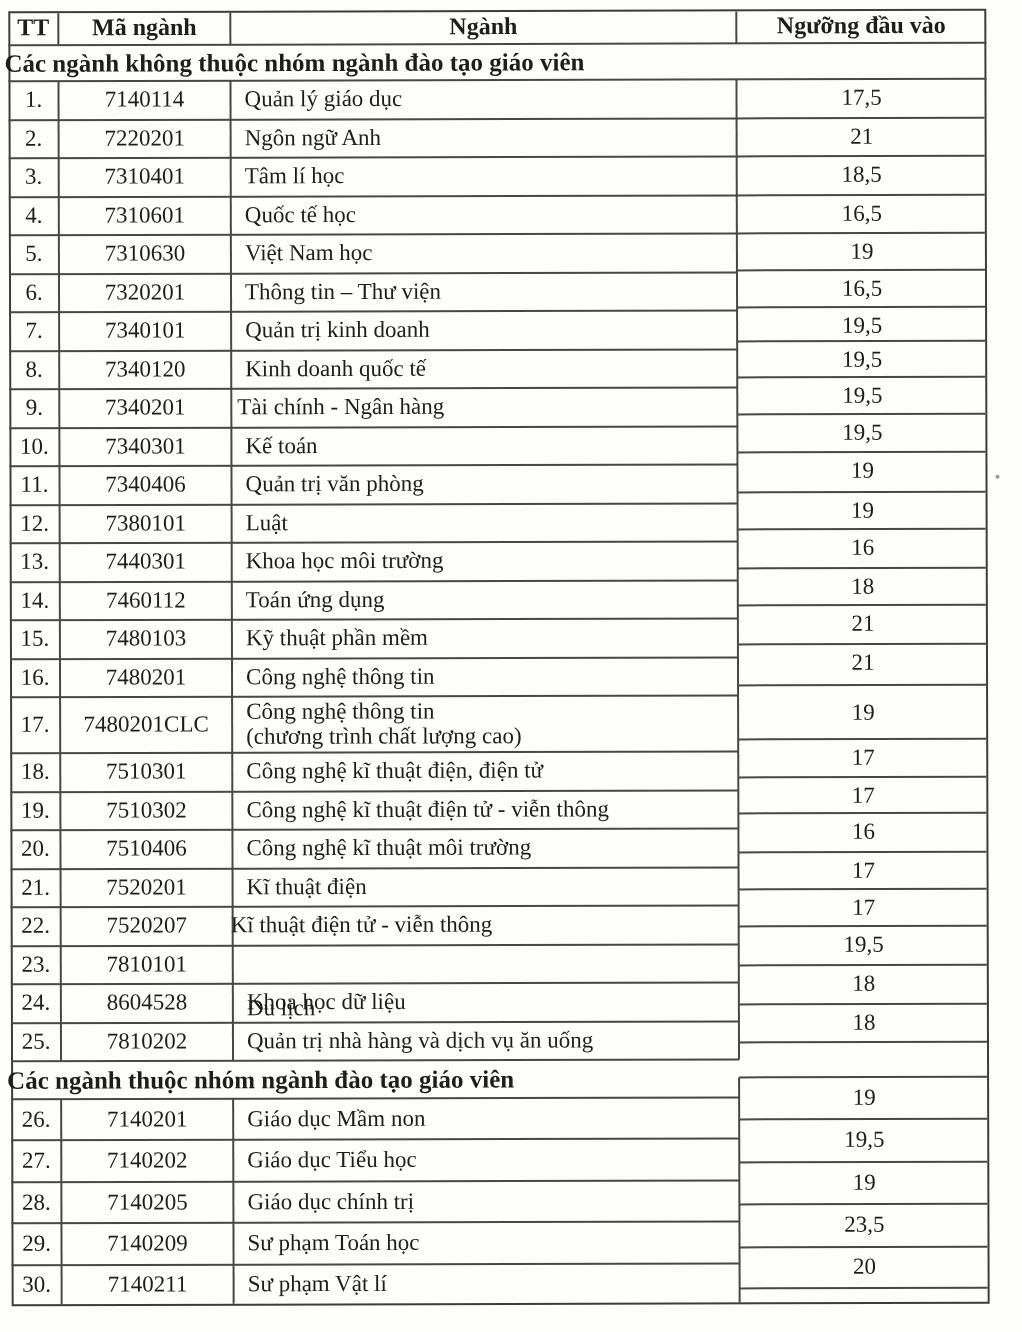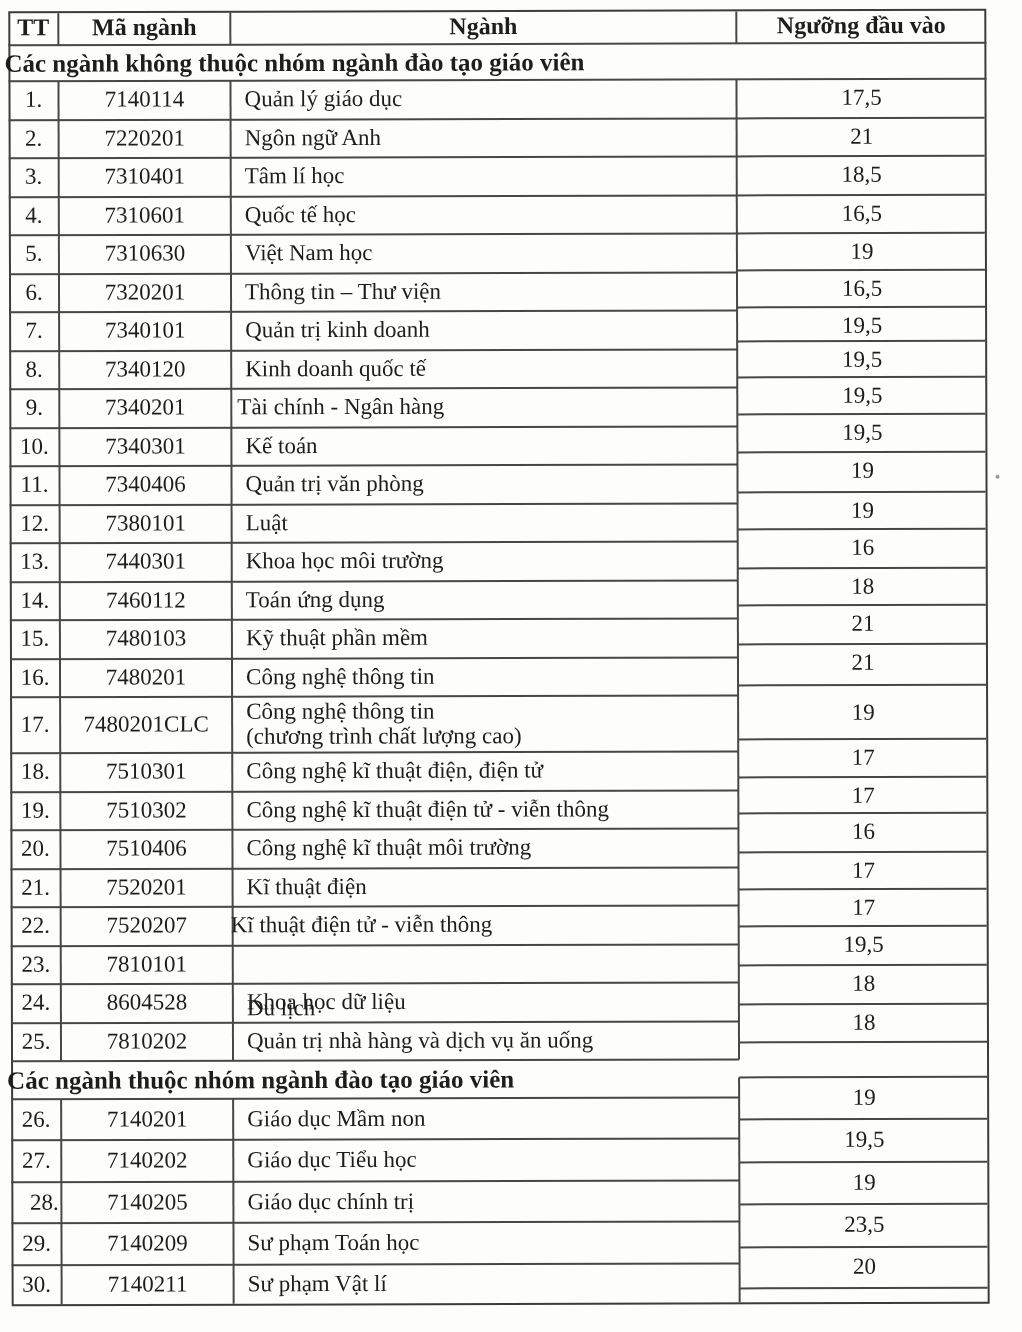--- a/index.html
+++ b/index.html
@@ -215,21 +215,21 @@
       <div class="cell midleft" style="left: 246px; top: 1040.75px;">Quản trị nhà hàng và dịch vụ ăn uống</div>
       <div class="cell ctr" style="left: 863px; top: 1023.75px;">18</div>
       <div class="cell ctr" style="left: 35px; top: 1118.7px;">26.</div>
       <div class="cell ctr" style="left: 146px; top: 1118.7px;">7140201</div>
       <div class="cell midleft" style="left: 246px; top: 1118.7px;">Giáo dục Mầm non</div>
       <div class="cell ctr" style="left: 863px; top: 1098.7px;">19</div>
       <div class="cell ctr" style="left: 35px; top: 1160.1px;">27.</div>
       <div class="cell ctr" style="left: 146px; top: 1160.1px;">7140202</div>
       <div class="cell midleft" style="left: 246px; top: 1160.1px;">Giáo dục Tiểu học</div>
       <div class="cell ctr" style="left: 863px; top: 1141.1px;">19,5</div>
-      <div class="cell ctr" style="left: 35px; top: 1201.5px; margin-left: 8px;">28.</div>
+      <div class="cell ctr" style="left: 35px; top: 1201.5px;">28.</div>
       <div class="cell ctr" style="left: 146px; top: 1201.5px;">7140205</div>
       <div class="cell midleft" style="left: 246px; top: 1201.5px;">Giáo dục chính trị</div>
       <div class="cell ctr" style="left: 863px; top: 1183.5px;">19</div>
       <div class="cell ctr" style="left: 35px; top: 1242.9px;">29.</div>
       <div class="cell ctr" style="left: 146px; top: 1242.9px;">7140209</div>
       <div class="cell midleft" style="left: 246px; top: 1242.9px;">Sư phạm Toán học</div>
       <div class="cell ctr" style="left: 863px; top: 1225.9px;">23,5</div>
       <div class="cell ctr" style="left: 35px; top: 1284.3px;">30.</div>
       <div class="cell ctr" style="left: 146px; top: 1284.3px;">7140211</div>
       <div class="cell midleft" style="left: 246px; top: 1284.3px; text-align: center;">Sư phạm Vật lí</div>

